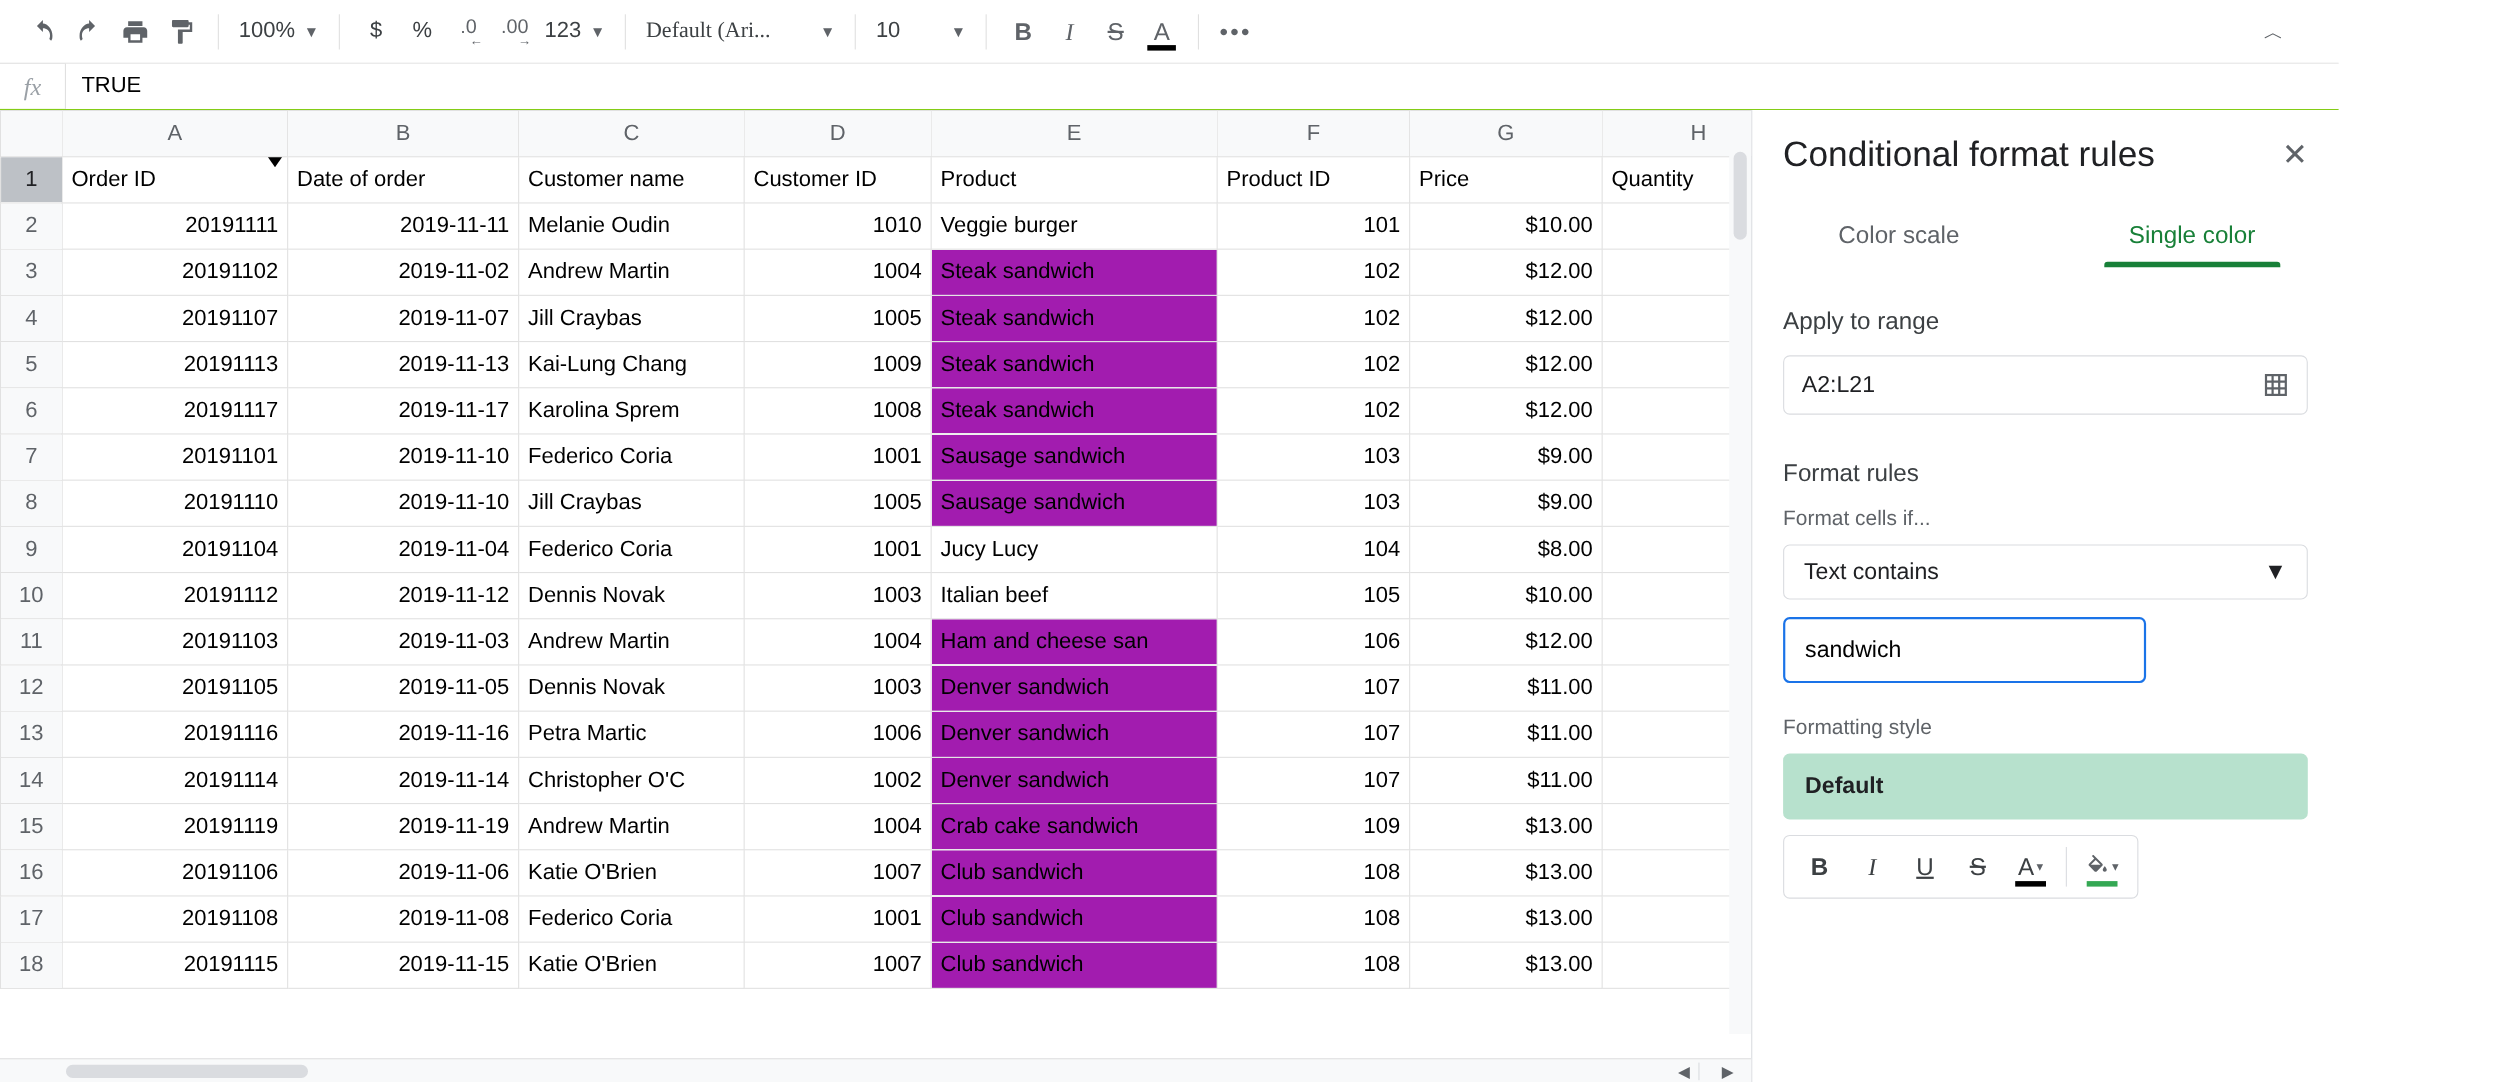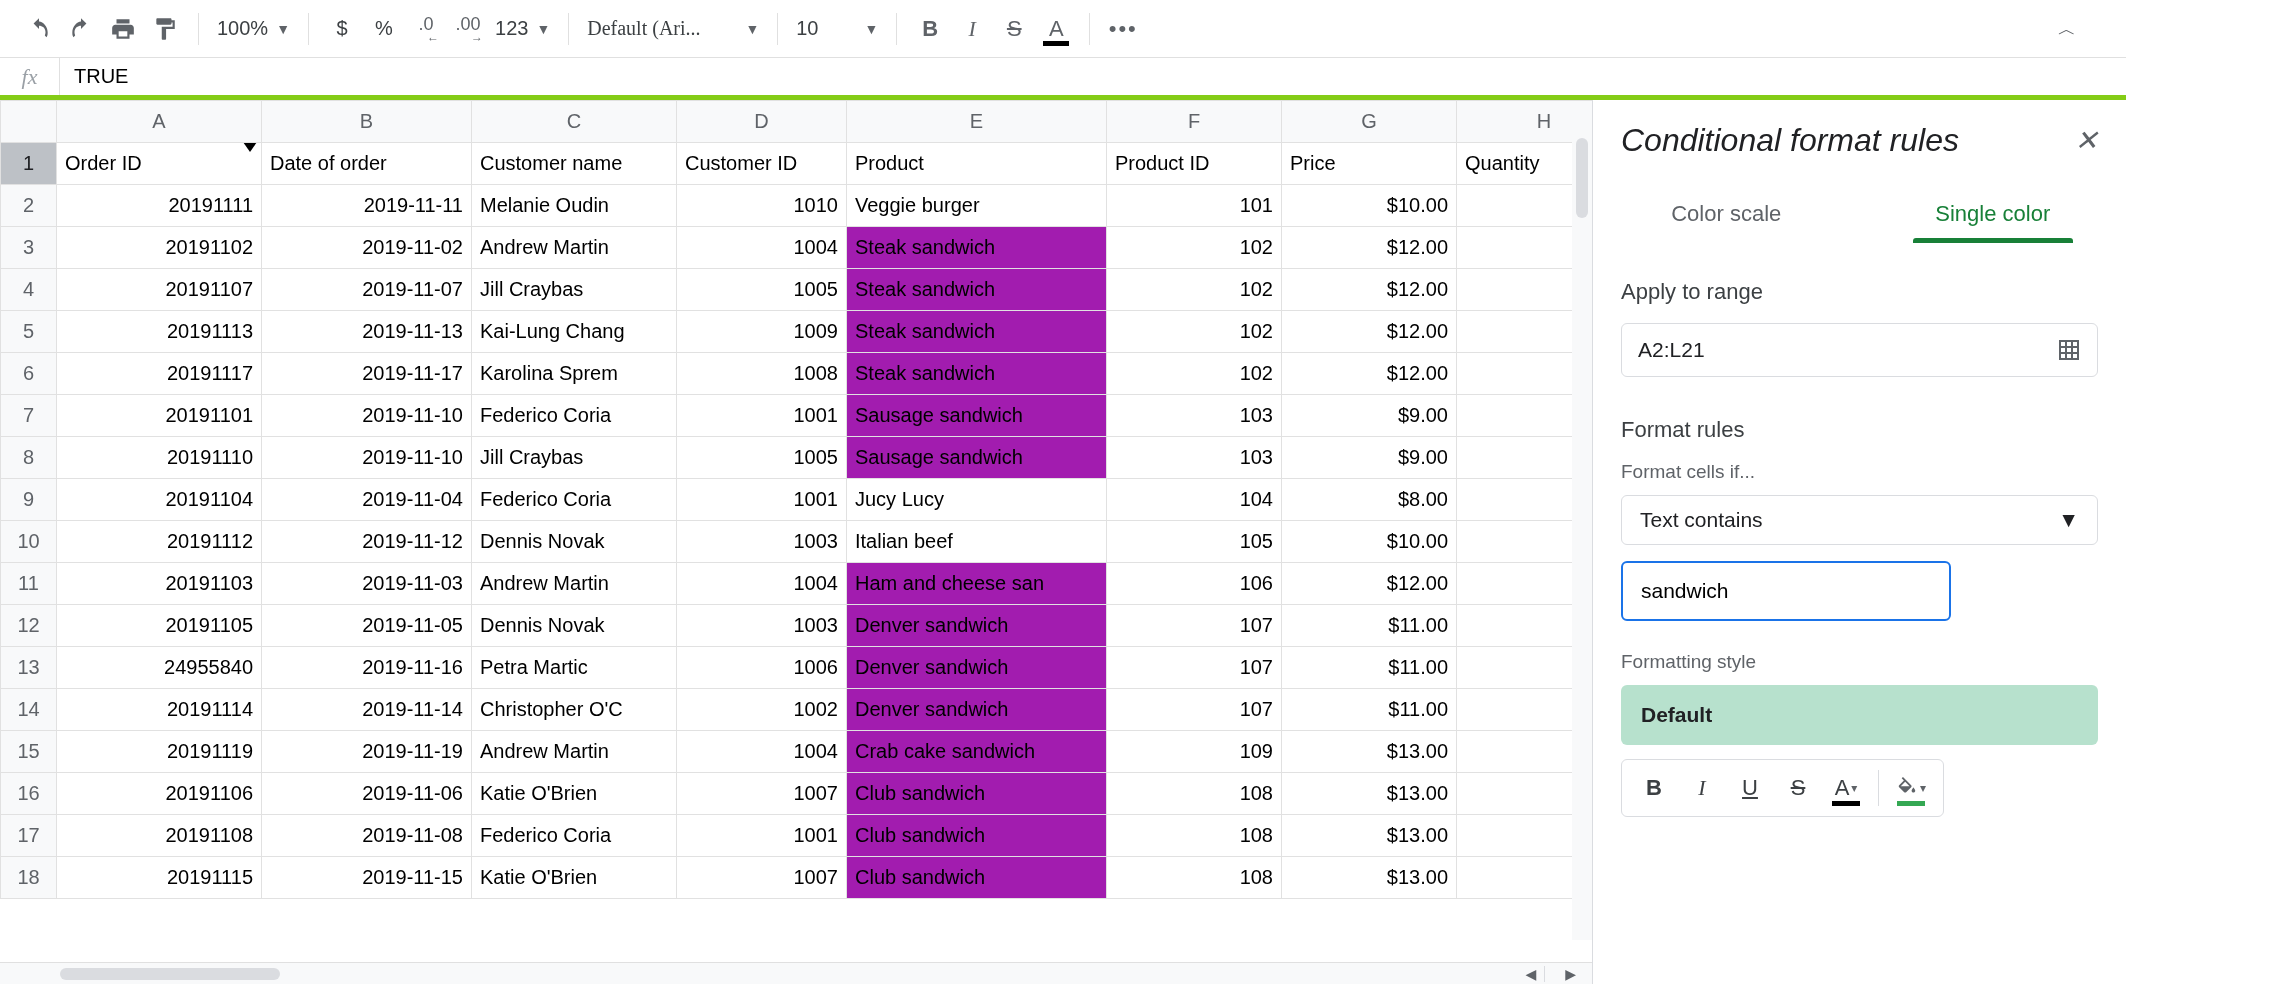--- a/index.html
+++ b/index.html
@@ -37,21 +37,21 @@
   .tb-text { font-size: 20px; color: #3c4043; padding: 0 4px; display:flex; align-items:center; gap:8px;}
   .tb-text .caret { font-size: 14px; color: #5f6368; }
   .toolbar .spacer { flex: 1; }
   .collapse-caret { font-size:18px; color:#5f6368; cursor:pointer; padding:10px 30px 10px 10px;}
   
   
   .formula-bar {
     display: flex;
     align-items: flex-start;
     height: 42px;
-    border-bottom: 5px solid #84cc16;
+    border-bottom: 1px solid #84cc16;
   }
   .fx {
     width: 60px;
     text-align: center;
     font-style: italic;
     color: #9aa0a6;
     font-family: 'Times New Roman', serif;
     font-size: 22px;
     border-right: 1px solid #e0e0e0;
     height:100%;
@@ -136,21 +136,20 @@
   
   .vscroll { position:absolute; right:0; top:34px; width:20px; bottom:22px; background:#f8f9fa;}
   .vscroll-thumb { width:12px; height:80px; background:#dadce0; border-radius:6px; margin:4px auto;}
   
   
   .sp-header {
     display:flex;
     align-items:center;
     justify-content:space-between;
     padding: 22px 28px 10px 28px;
-    font-style: italic;
   }
   .sp-title { font-size:32px; color:#202124; }
   .sp-close { font-size:28px; color:#5f6368; cursor:pointer; }
   .sp-tabs {
     display:flex;
     padding: 18px 0 0 0;
   }
   .sp-tab {
     flex:1;
     text-align:center;
@@ -480,21 +479,21 @@
                 <td class="txt">Dennis Novak</td>
                 <td class="num">1003</td>
                 <td class="txt hl">Denver sandwich</td>
                 <td class="num">107</td>
                 <td class="num">$11.00</td>
                 <td class="num">8</td>
                 <td class="txt"></td>
               </tr>
               <tr>
                 <th class="rowhdr">13</th>
-                <td class="num">24955840</td>
+                <td class="num">20191116</td>
                 <td class="num">2019-11-16</td>
                 <td class="txt">Petra Martic</td>
                 <td class="num">1006</td>
                 <td class="txt hl">Denver sandwich</td>
                 <td class="num">107</td>
                 <td class="num">$11.00</td>
                 <td class="num">4</td>
                 <td class="txt"></td>
               </tr>
               <tr>

